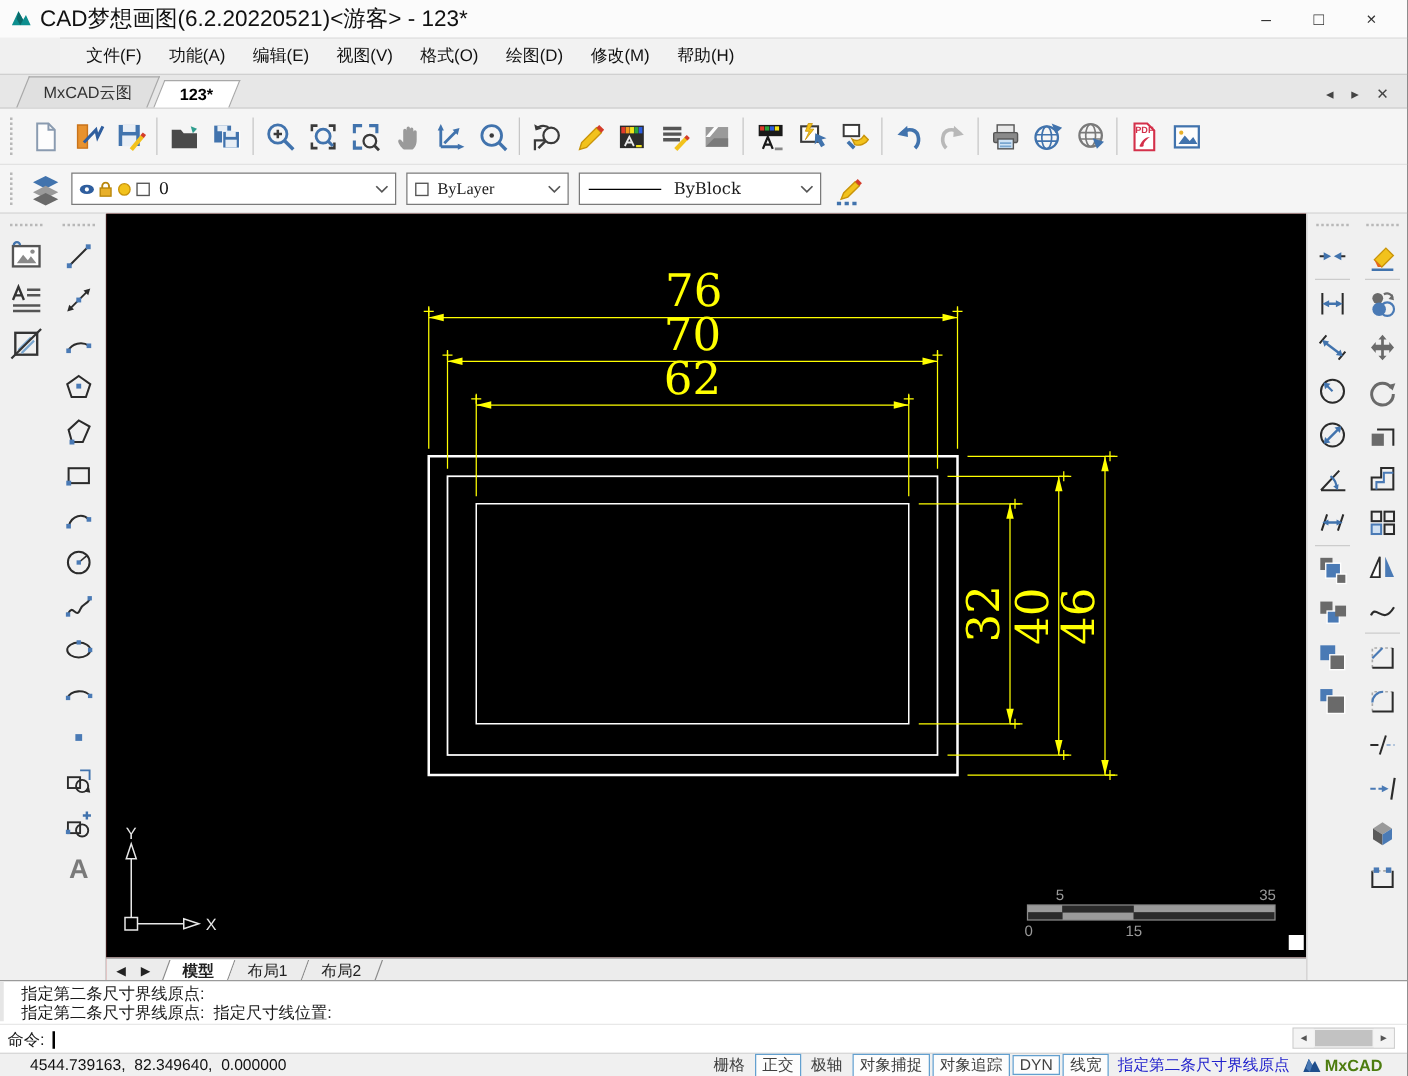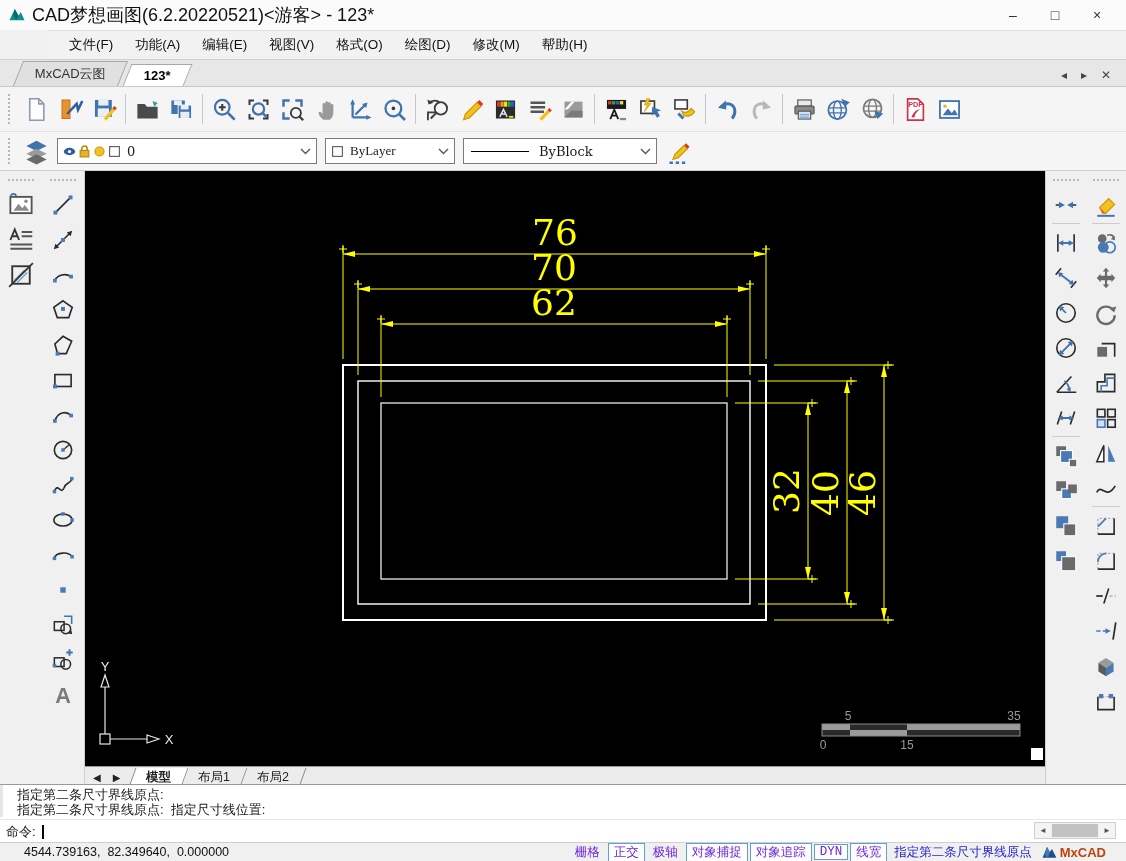--- a/index.html
+++ b/index.html
@@ -60,24 +60,24 @@
   .cmd-line{line-height:15px;white-space:pre;color:#1a1a1a;}
   .cmd-prompt{padding:3px 0 0 6px;display:flex;align-items:center;border-top:1px solid #e8e8e8;margin-top:2px;}
   .caret{display:inline-block;width:2px;height:14px;background:#000;margin-left:6px;}
   .hscroll{position:absolute;right:10px;bottom:3px;width:80px;height:15px;display:flex;background:#f0f0f0;border:1px solid #d0d0d0;}
   .hs-btn{width:16px;display:flex;align-items:center;justify-content:center;font-size:8px;color:#555;background:#f4f4f4;}
   .hs-thumb{flex:1;background:#c2c2c2;margin:1px;}
   
   .statusbar{height:18px;background:#f0f0f0;border-top:1px solid #cfcfcf;display:flex;align-items:center;font-size:12.5px;flex:0 0 auto;padding:0 20px;}
   .coords{white-space:pre;color:#111;padding-left:4px;}
   .toggles{margin-left:auto;display:flex;align-items:center;}
-  .toggle{padding:0 6px;margin:0 1px;color:#6d28d9;font-family:Liberation Mono, monospace;}
+  .toggle{padding:0 6px;margin:0 1px;color:#404040;}
   .toggle.boxed{border:1px solid #63a0cf;background:#fdfdfd;padding:0 5px;}
   .fb-link{color:#2222cc;margin:0 10px 0 6px;text-decoration:none;}
-  .brand{display:flex;align-items:center;font-weight:bold;color:#c2410c;font-size:13px;}
+  .brand{display:flex;align-items:center;font-weight:bold;color:#4d7c0f;font-size:13px;}
   .brand svg{width:15px;height:14px;margin-right:3px;}
   svg text{user-select:none;}
 </style>
 </head>
 <body>
 
 <div class="app">
 
   <div class="titlebar">
     <svg class="appicon" viewBox="0 0 24 24">

